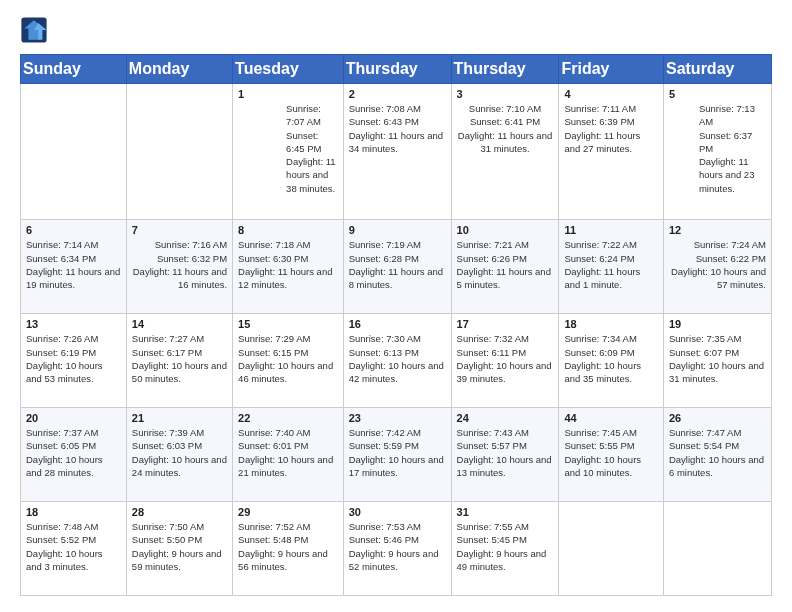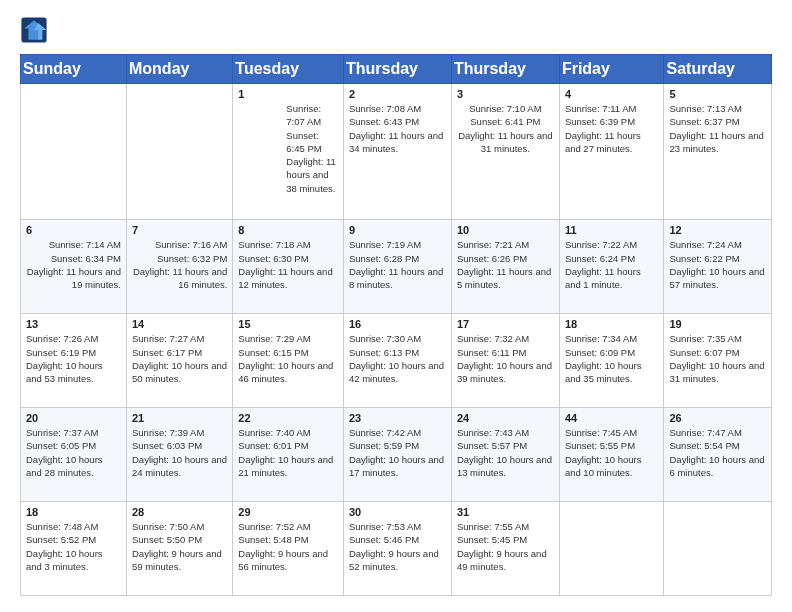--- a/index.html
+++ b/index.html
@@ -151,29 +151,29 @@
 Daylight: 11 hours and 31 minutes.</div>
           </td>
           <td>
             <span class="day-num">4</span>
             <div class="day-info" style="white-space: pre-line;">Sunrise: 7:11 AM
 Sunset: 6:39 PM
 Daylight: 11 hours and 27 minutes.</div>
           </td>
           <td>
             <span class="day-num">5</span>
-            <div class="day-info" style="white-space: pre-line;">Sunrise: 7:13 AM
+            <div class="day-info" style="white-space: pre-line; margin-left: 30px;">Sunrise: 7:13 AM
 Sunset: 6:37 PM
 Daylight: 11 hours and 23 minutes.</div>
           </td>
         </tr>
         <tr>
           <td>
             <span class="day-num">6</span>
-            <div class="day-info" style="white-space: pre-line; text-align: right;">Sunrise: 7:14 AM
+            <div class="day-info" style="white-space: pre-line;">Sunrise: 7:14 AM
 Sunset: 6:34 PM
 Daylight: 11 hours and 19 minutes.</div>
           </td>
           <td>
             <span class="day-num">7</span>
             <div class="day-info" style="white-space: pre-line; text-align: right;">Sunrise: 7:16 AM
 Sunset: 6:32 PM
 Daylight: 11 hours and 16 minutes.</div>
           </td>
           <td>
@@ -195,21 +195,21 @@
 Daylight: 11 hours and 5 minutes.</div>
           </td>
           <td>
             <span class="day-num">11</span>
             <div class="day-info" style="white-space: pre-line;">Sunrise: 7:22 AM
 Sunset: 6:24 PM
 Daylight: 11 hours and 1 minute.</div>
           </td>
           <td>
             <span class="day-num">12</span>
-            <div class="day-info" style="white-space: pre-line;">Sunrise: 7:24 AM
+            <div class="day-info" style="white-space: pre-line; text-align: right;">Sunrise: 7:24 AM
 Sunset: 6:22 PM
 Daylight: 10 hours and 57 minutes.</div>
           </td>
         </tr>
         <tr>
           <td>
             <span class="day-num">13</span>
             <div class="day-info" style="white-space: pre-line;">Sunrise: 7:26 AM
 Sunset: 6:19 PM
 Daylight: 10 hours and 53 minutes.</div>

